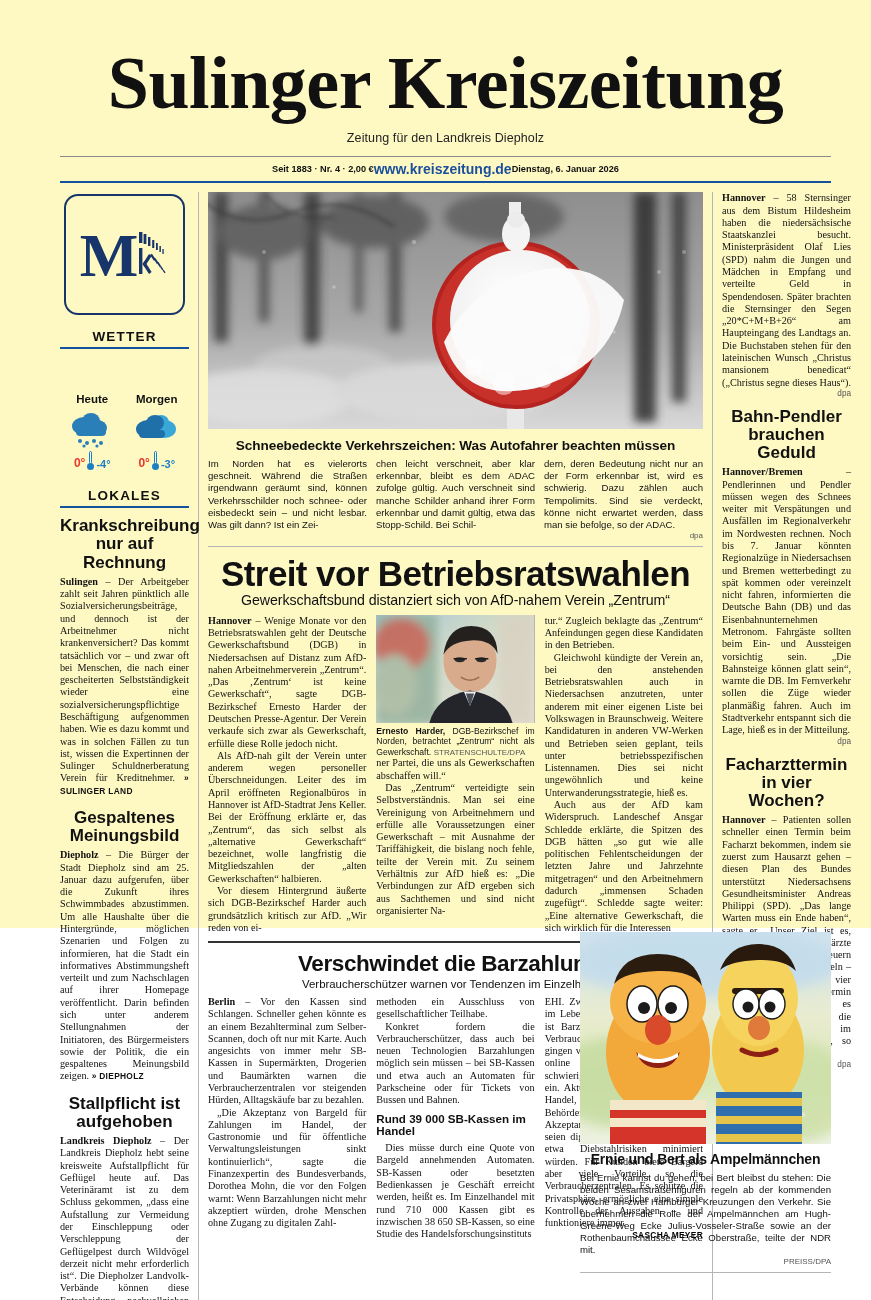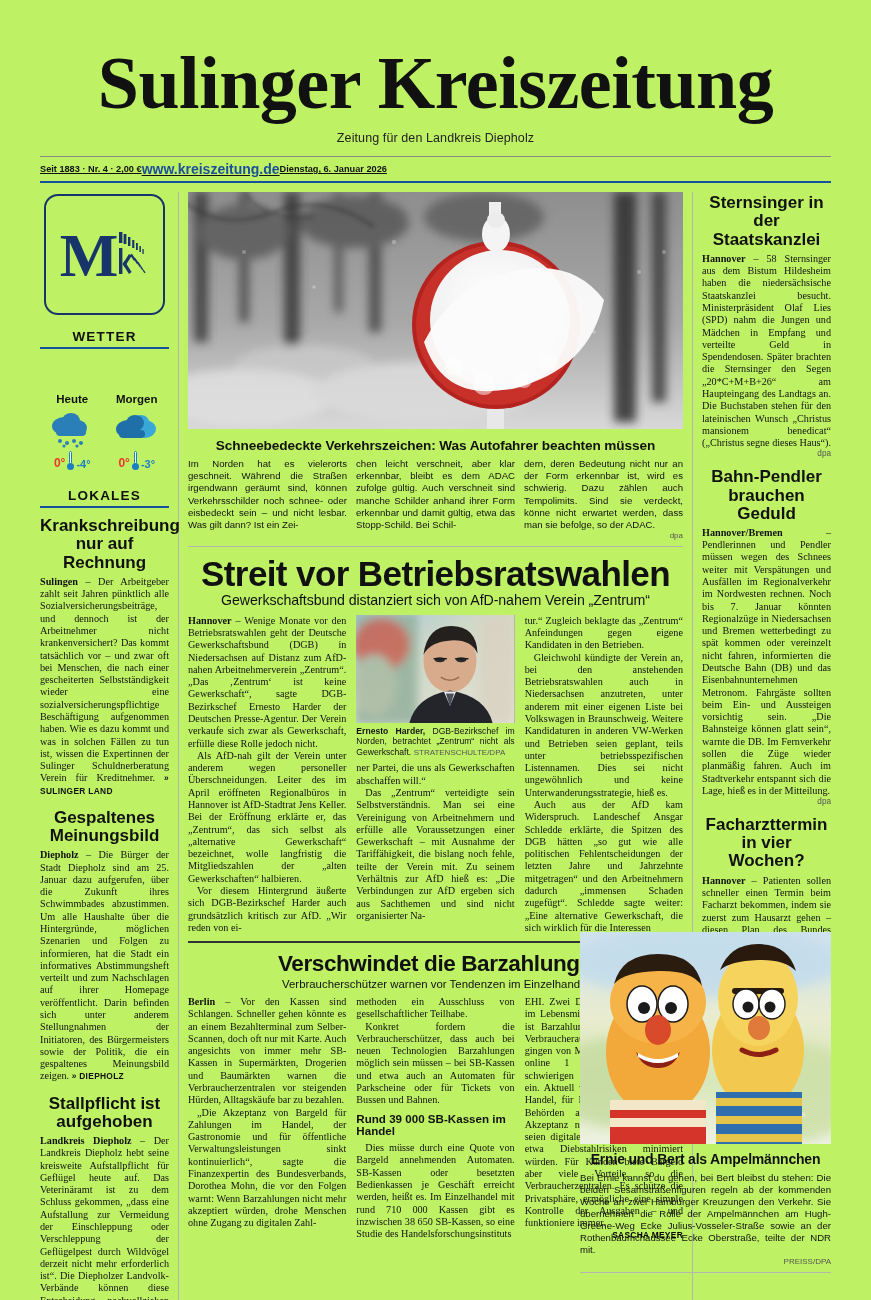--- a/index.html
+++ b/index.html
@@ -2,44 +2,44 @@
 <html><head>
 <meta charset="utf-8">
 <style>
   * { box-sizing: border-box; margin: 0; padding: 0; }
   html, body {
     width: 871px; height: 1300px;
     background: #ffffff;
     font-family: "Liberation Sans", sans-serif;
     overflow: hidden;
   }
-  .page { position: relative; width: 871px; height: 1300px; background:#bef264; }
+  .page { position: relative; width: 871px; height: 928px; background:#fef9c3;padding-left:20px; }
 
   
   .masthead { padding: 48px 40px 0 40px; text-align: center; }
   .masthead-title {
     font-family: "Liberation Serif", serif;
     font-weight: 700;
     font-size: 74px;
     letter-spacing: -0.5px;
     line-height: 0.95;
     color: #111;
   }
   .masthead-sub {
     font-family: "Liberation Sans", sans-serif;
     font-size: 12.5px;
     color: #222;
     margin-top: 13px;
     letter-spacing: 0.1px;
   }
   .rule-top { border-top: 1px solid #8a8a8a; margin: 11px 40px 0 40px; }
   .infobar {
-    display: flex; align-items: center; justify-content: flex-start;
+    display: flex; align-items: center; justify-content: center;
     margin: 0 40px; padding: 4px 0 4px 0;
-    font-size: 9.2px; font-weight: 700; color: #111; text-decoration: underline;
+    font-size: 9.2px; font-weight: 700; color: #111;
   }
   .infobar .mid { color: #1b4f9c; font-size: 14px; font-weight: 700; }
   .rule-blue { border-top: 2.6px solid #14529e; margin: 0 40px 0 40px; }
 
   
   .grid {
     position: relative;
     margin: 9px 40px 0 40px;
     width: 791px;
     display: grid;
@@ -395,26 +395,26 @@
               <ellipse cx="103" cy="45" rx="5" ry="2.4" fill="#2b2b2b"></ellipse>
               <path d="M76 44 h13 M97 44 h13" stroke="#1c1c1c" stroke-width="1.6" fill="none"></path>
               <path d="M83 62 q9 6 18 0" stroke="#9c6b52" stroke-width="1.6" fill="none"></path>
 
               <path d="M52 108 q6 -27 40 -33 q36 6 42 33 z" fill="#23252b"></path>
               <path d="M86 76 l6 14 l6 -14 z" fill="#f2f2f2"></path>
               <path d="M88 78 l4 13 l4 -13 z" fill="#4a4f58"></path>
             </svg>
           </div>
           <div class="inline-cap"><b>Ernesto Harder,</b><span> DGB-Bezirkschef im Norden, betrachtet „Zentrum“ nicht als Gewerkschaft.</span> <span class="credit">STRATENSCHULTE/DPA</span></div>
-          <div class="body-serif" style="margin-top:5px">ner Partei, die uns als Gewerkschaften abschaffen will.“</div>
+          <div class="body-serif" style="">ner Partei, die uns als Gewerkschaften abschaffen will.“</div>
           <div class="body-serif" style="text-indent:9px">Das „Zentrum“ verteidigte sein Selbstverständnis. Man sei eine Vereinigung von Arbeitnehmern und erfülle alle Voraussetzungen einer Gewerkschaft – mit Ausnahme der Tariffähigkeit, die bislang noch fehle, teilte der Verein mit. Zu seinem Verhältnis zur AfD hieß es: „Die Verbindungen zur AfD ergeben sich aus Sachthemen und sind nicht organisierter Na-</div>
         </div>
 
         <div>
-          <div class="body-serif">tur.“ Zugleich beklagte das „Zentrum“ Anfeindungen gegen eigene Kandidaten in den Betrieben.</div>
+          <div class="body-serif">tur.“ Zugleich beklagte das „Zentrum“ Anfeindungen gegen diese Kandidaten in den Betrieben.</div>
           <div class="body-serif" style="text-indent:9px">Gleichwohl kündigte der Verein an, bei den anstehenden Betriebsratswahlen auch in Niedersachsen anzutreten, unter anderem mit einer eigenen Liste bei Volkswagen in Braunschweig. Weitere Kandidaturen in anderen VW-Werken und Betrieben seien geplant, teils unter betriebsspezifischen Listennamen. Dies sei nicht ungewöhnlich und keine Unterwanderungsstrategie, hieß es.</div>
           <div class="body-serif" style="text-indent:9px">Auch aus der AfD kam Widerspruch. Landeschef Ansgar Schledde erklärte, die Spitzen des DGB hätten „so gut wie alle politischen Fehlentscheidungen der letzten Jahre und Jahrzehnte mitgetragen“ und den Arbeitnehmern dadurch „immensen Schaden zugefügt“. Schledde sagte weiter: „Eine alternative Gewerkschaft, die sich wirklich für die Interessen</div>
         </div>
       </div>
 
       <div class="hr-thick"></div>
 
       <div class="mid-hl">Verschwindet die Barzahlung?</div>
       <div class="mid-sub">Verbraucherschützer warnen vor Tendenzen im Einzelhandel</div>
 
@@ -432,21 +432,20 @@
         <div>
           <div class="body-serif">EHI. Zwei Drittel der Geräte stehen im Lebensmittelhandel. Nicht überall ist Barzahlung möglich. Bei einem Verbraucheraufruf des Verbandes gingen von Mitte März bis Mitte Juni online 1 300 Meldungen zu schwierigen Fällen beim Barzahlen ein. Aktuell werde Bargeld meist im Handel, für Dienstleistungen oder in Behörden akzeptiert – aber die Akzeptanz nehme ab. Für Anbieter seien digitale Zahlungen bequem, da etwa Diebstahlrisiken minimiert würden. Für Kunden biete Bargeld aber viele Vorteile, so die Verbraucherzentralen. Es schütze die Privatsphäre, ermögliche eine simple Kontrolle der Ausgaben – und funktioniere immer.</div>
           <div class="kicker-end" style="text-align:right;display:block;margin-top:1px">SASCHA MEYER</div>
         </div>
       </div>
     </div>
 
     <div class="colR">
 
       <div>
-        <div class="hl hl-side" style="margin-top:2px">Sternsinger in der Staatskanzlei</div>
         <div class="body-serif"><b>Hannover</b><span> – </span><span>58 Sternsinger aus dem Bistum Hildesheim haben die niedersächsische Staatskanzlei besucht. Ministerpräsident Olaf Lies (SPD) nahm die Jungen und Mädchen in Empfang und verteilte Geld in Spendendosen. Später brachten die Sternsinger den Segen „20*C+M+B+26“ am Haupteingang des Landtags an. Die Buchstaben stehen für den lateinischen Wunsch „Christus mansionem benedicat“ („Christus segne dieses Haus“).</span></div>
         <div class="dpa-r">dpa</div>
       </div>
 
       <div style="margin-top:10px">
         <div class="hl hl-side">Bahn-Pendler brauchen Geduld</div>
         <div class="body-serif"><b>Hannover/Bremen</b><span> – </span><span>Pendlerinnen und Pendler müssen wegen des Schnees weiter mit Verspätungen und Ausfällen im Regionalverkehr im Nordwesten rechnen. Noch bis 7. Januar könnten Regionalzüge in Niedersachsen und Bremen wetterbedingt zu spät kommen oder vereinzelt nicht fahren, informierten die Deutsche Bahn (DB) und das Eisenbahnunternehmen Metronom. Fahrgäste sollten beim Ein- und Aussteigen vorsichtig sein. „Die Bahnsteige können glatt sein“, warnte die DB. Im Fernverkehr sollen die Züge wieder planmäßig fahren. Auch im Stadtverkehr entspannt sich die Lage, hieß es in der Mitteilung.</span></div>
         <div class="dpa-r">dpa</div>
       </div>
 

